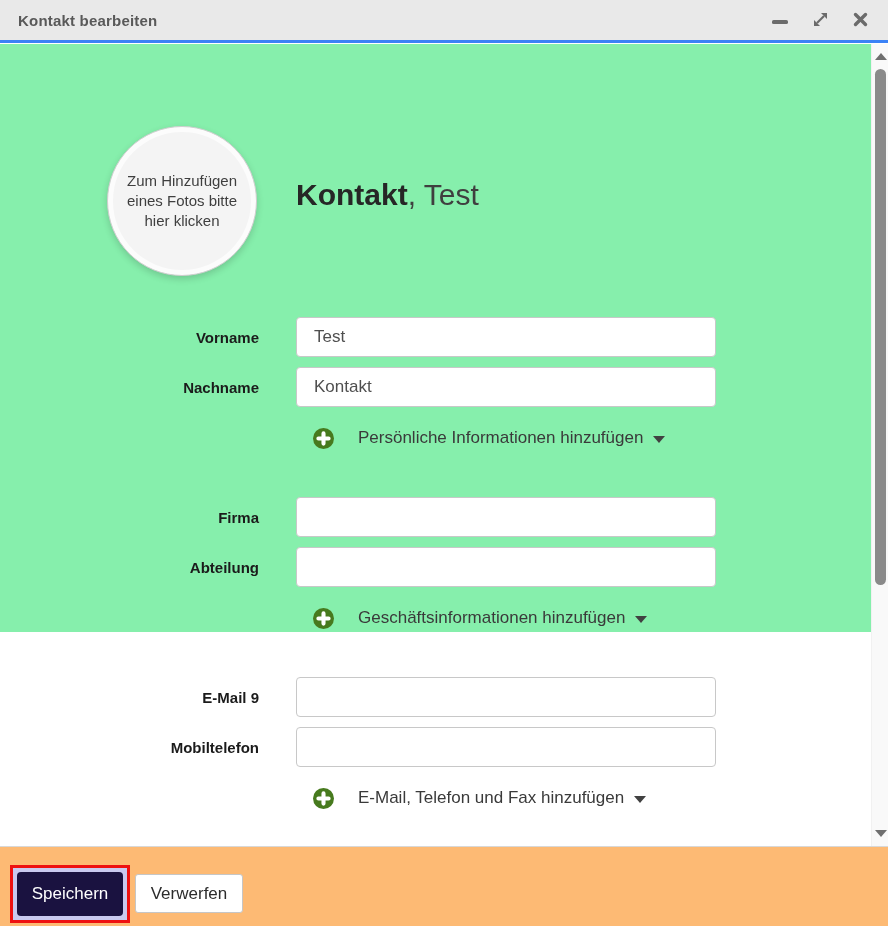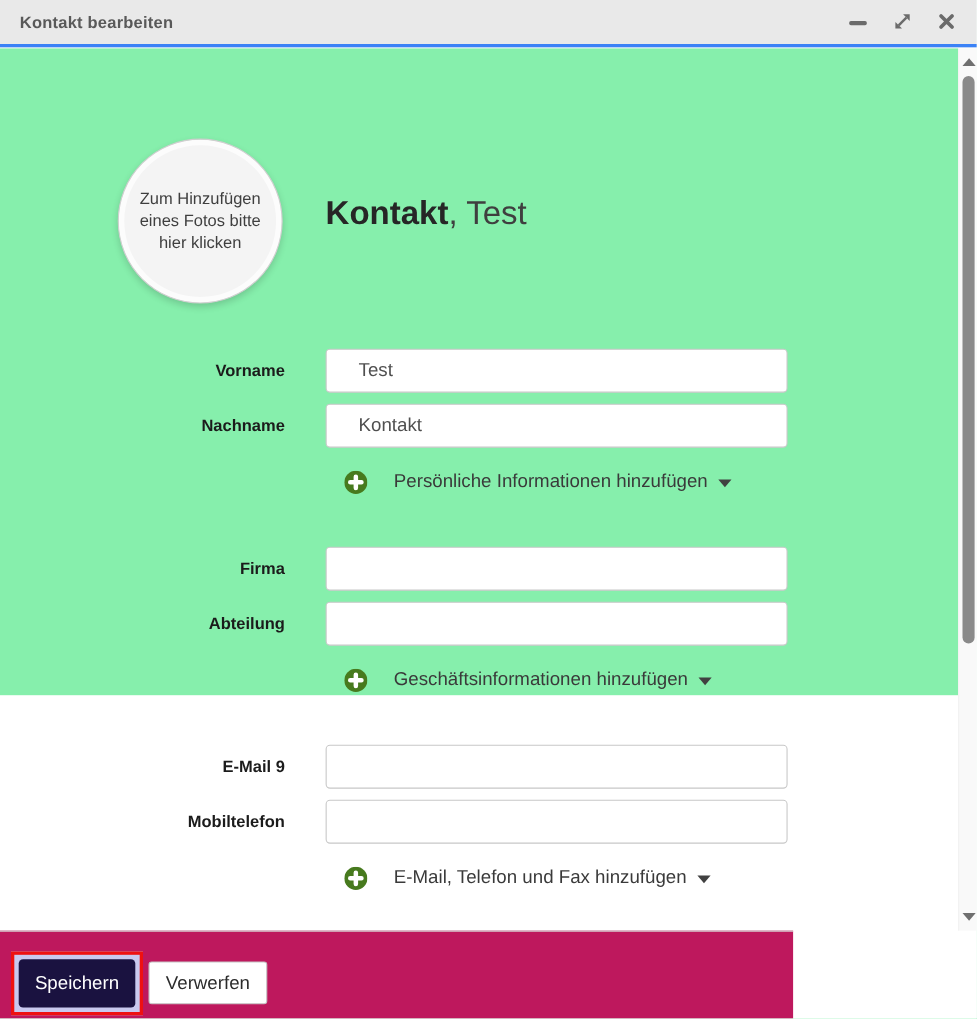--- a/index.html
+++ b/index.html
@@ -41,21 +41,21 @@
   .heading .hname { font-weight:700; color:#262626; }
 
   
   .row { position:absolute; left:0; display:flex; align-items:center; height:40px; }
   .row label {
     width:259px; text-align:right; font-size:15px; font-weight:700; color:#1b1b1b;
   }
   .row input {
     margin-left:37px; width:420px; height:40px;
     border:1px solid #c8c8c8; border-radius:4px; background:#fff;
-    font-family:inherit; font-size:17px; color:#4f4f4f; padding:0 29px; outline:none;
+    font-family:inherit; font-size:17px; color:#4f4f4f; padding:0 17px; outline:none;
   }
   .r1{top:273px}.r2{top:323px}.r3{top:453px}.r4{top:503px}.r5{top:633px}.r6{top:683px}
 
   
   .add-link { position:absolute; left:313px; height:28px; display:flex; align-items:center; cursor:pointer; }
   .l1{top:380px}.l2{top:560px}.l3{top:740px}.l4{top:820px}
   .add-link .plus { width:21px; height:21px; flex:0 0 auto; }
   .add-link .lbl { margin-left:24px; font-size:17px; color:#3a3a3a; }
   .caret {
     width:0; height:0; margin-left:10px; margin-top:2px;
@@ -72,22 +72,22 @@
     border-left:6px solid transparent; border-right:6px solid transparent; }
   .sb-up   { top:9px;  border-bottom:7px solid #6f6f6f; }
   .sb-down { bottom:9px; border-top:7px solid #6f6f6f; }
   .sb-thumb {
     position:absolute; left:3px; top:25px; width:11px; height:516px;
     background:#8a8a8a; border-radius:6px;
   }
 
   
   .footer {
-    position:absolute; left:0; bottom:0; width:721px; height:80px;
-    background:#be185d; border-top:1px solid #d8d8d8;padding-left:18px;
+    position:absolute; left:0; bottom:0; width:888px; height:80px;
+    background:#fdba74; border-top:1px solid #d8d8d8;padding-left:18px;
   }
   .save-annotation {
     position:absolute; left:10px; top:18px;
     border:3px solid #ee1111; background:#c9c9ef; padding:4px;
   }
   .save-btn {
     width:106px; height:44px; background:#1a1240; color:#fff;
     border:none; border-radius:4px; font-family:inherit; font-size:17px; cursor:pointer;
     display:flex; align-items:center; justify-content:center;
   }

